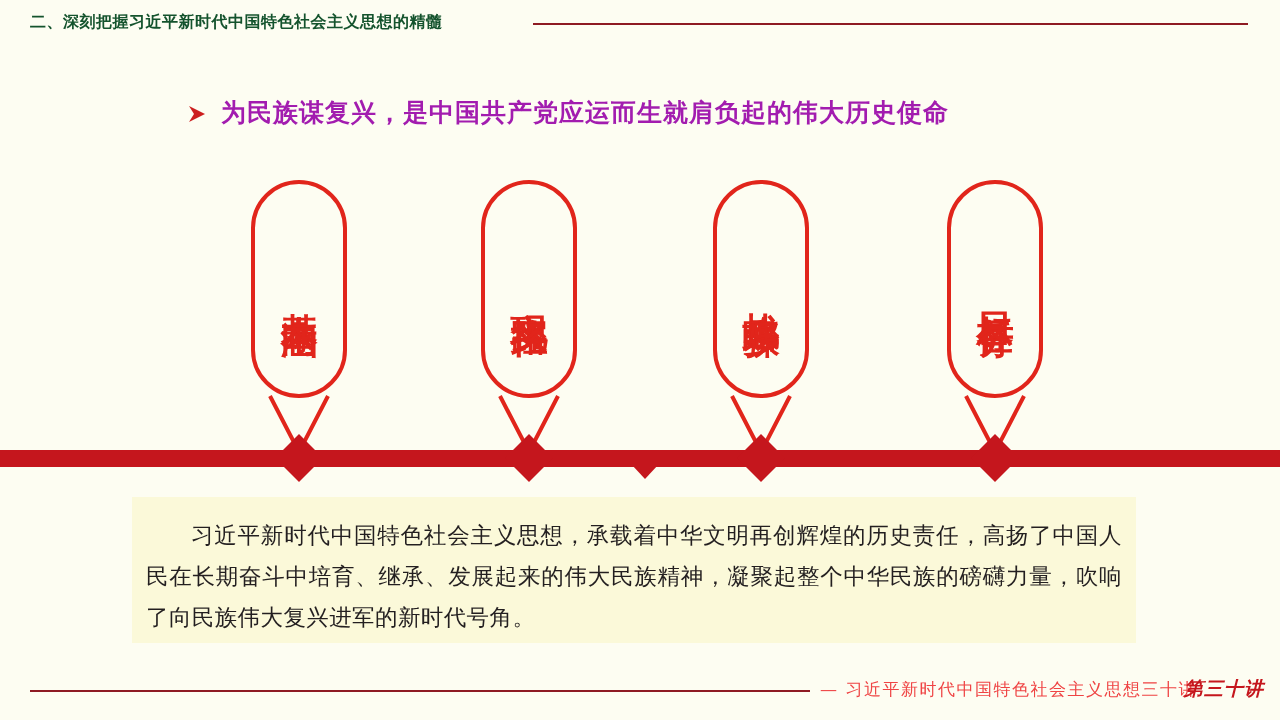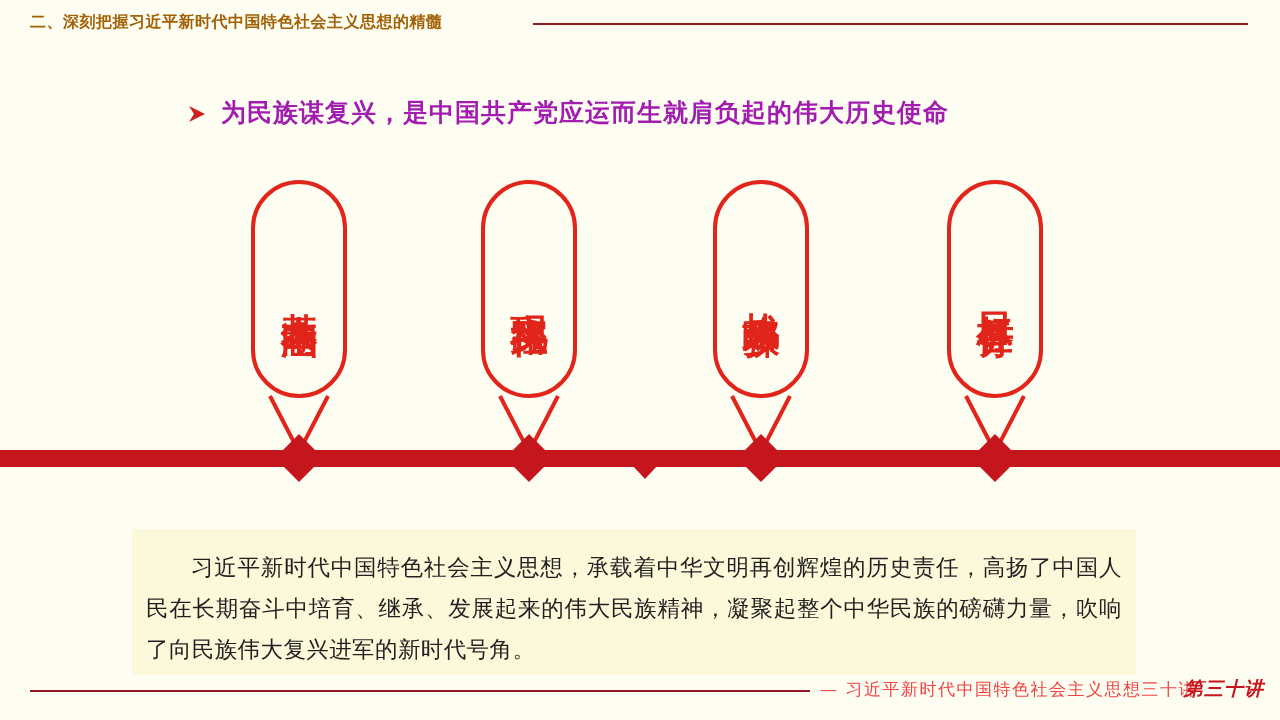--- a/index.html
+++ b/index.html
@@ -26,21 +26,21 @@
     position: absolute;
     left: 0; top: 0;
     width: 1280px; height: 46px;
   }
   .header-title {
     position: absolute;
     left: 30px;
     top: 12px;
     font-size: 16px;
     font-weight: bold;
-    color: #a16207;
+    color: #14532d;
     letter-spacing: 0.5px;
     white-space: nowrap;
     font-family: "DejaVu Sans", "Liberation Sans", sans-serif;
   }
   .header-rule {
     position: absolute;
     left: 533px;
     top: 23px;
     width: 715px;
     height: 1.5px;
@@ -134,21 +134,20 @@
   
   .content-box {
     position: absolute;
     left: 132px;
     top: 497px;
     width: 1004px;
     height: 146px;
     background: #fbf9d9;
     box-sizing: border-box;
     padding: 18px 14px 0 14px;
-    margin-top: 32px;
   }
   .content-text {
     font-size: 22.5px;
     line-height: 41px;
     color: #231f20;
     text-align: justify;
     text-indent: 2em;
     letter-spacing: 0.4px;
     font-family: "DejaVu Sans", "Liberation Sans", sans-serif;
   }

